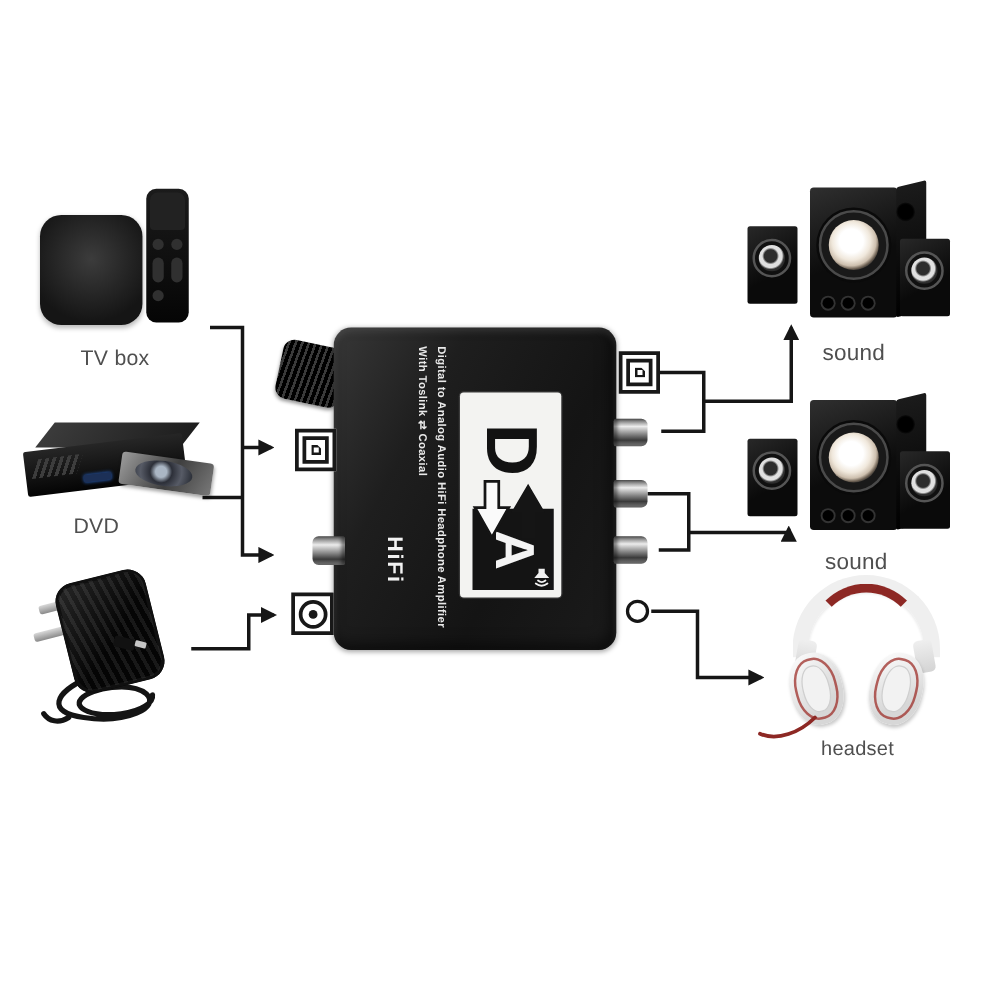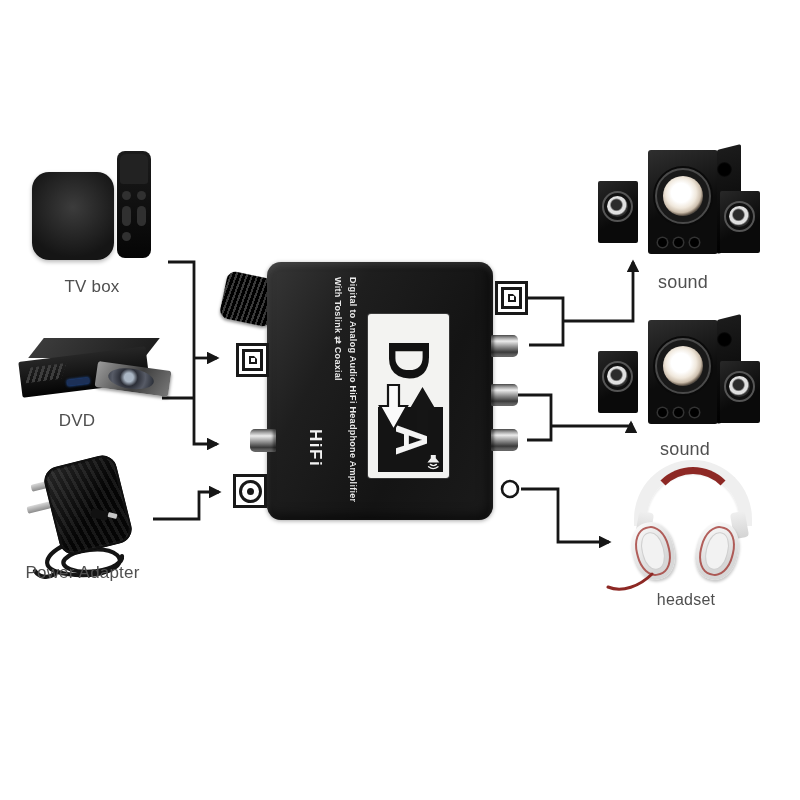--- a/index.html
+++ b/index.html
@@ -195,21 +195,20 @@
       </g>
     </svg>
     <div class="prong p1"></div>
     <div class="prong p2"></div>
     <div class="pwr-body">
       <div class="pwr-ridges"></div>
     </div>
     <div class="dc-plug"></div>
     <div class="dc-tip"></div>
   </div>
-  <div class="lbl" style="left:15px; top:563px; width:135px;">Power Adapter</div>
 
   <div class="knob"></div>
   <div class="dac">
     <div class="dev-line1">Digital to Analog Audio HiFi Headphone Amplifier</div>
     <div class="dev-line2">With Toslink ⇄ Coaxial</div>
     <div class="dev-hifi">HiFi</div>
     <div class="logo-panel">
       <div class="logo-d-wrap">
         <span class="logo-d">D</span>
       </div>

